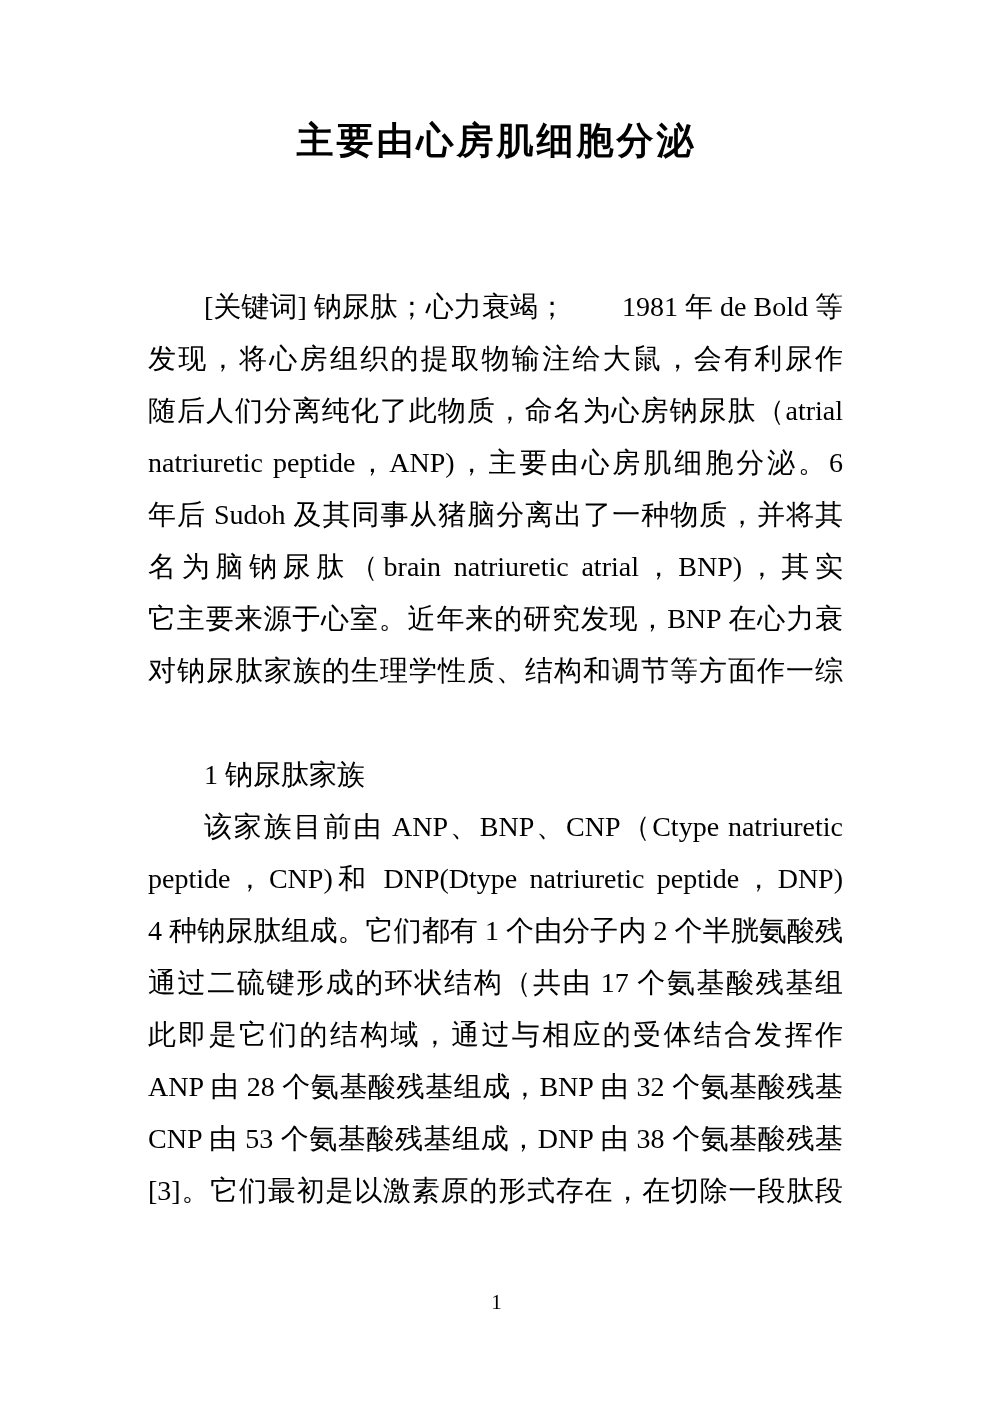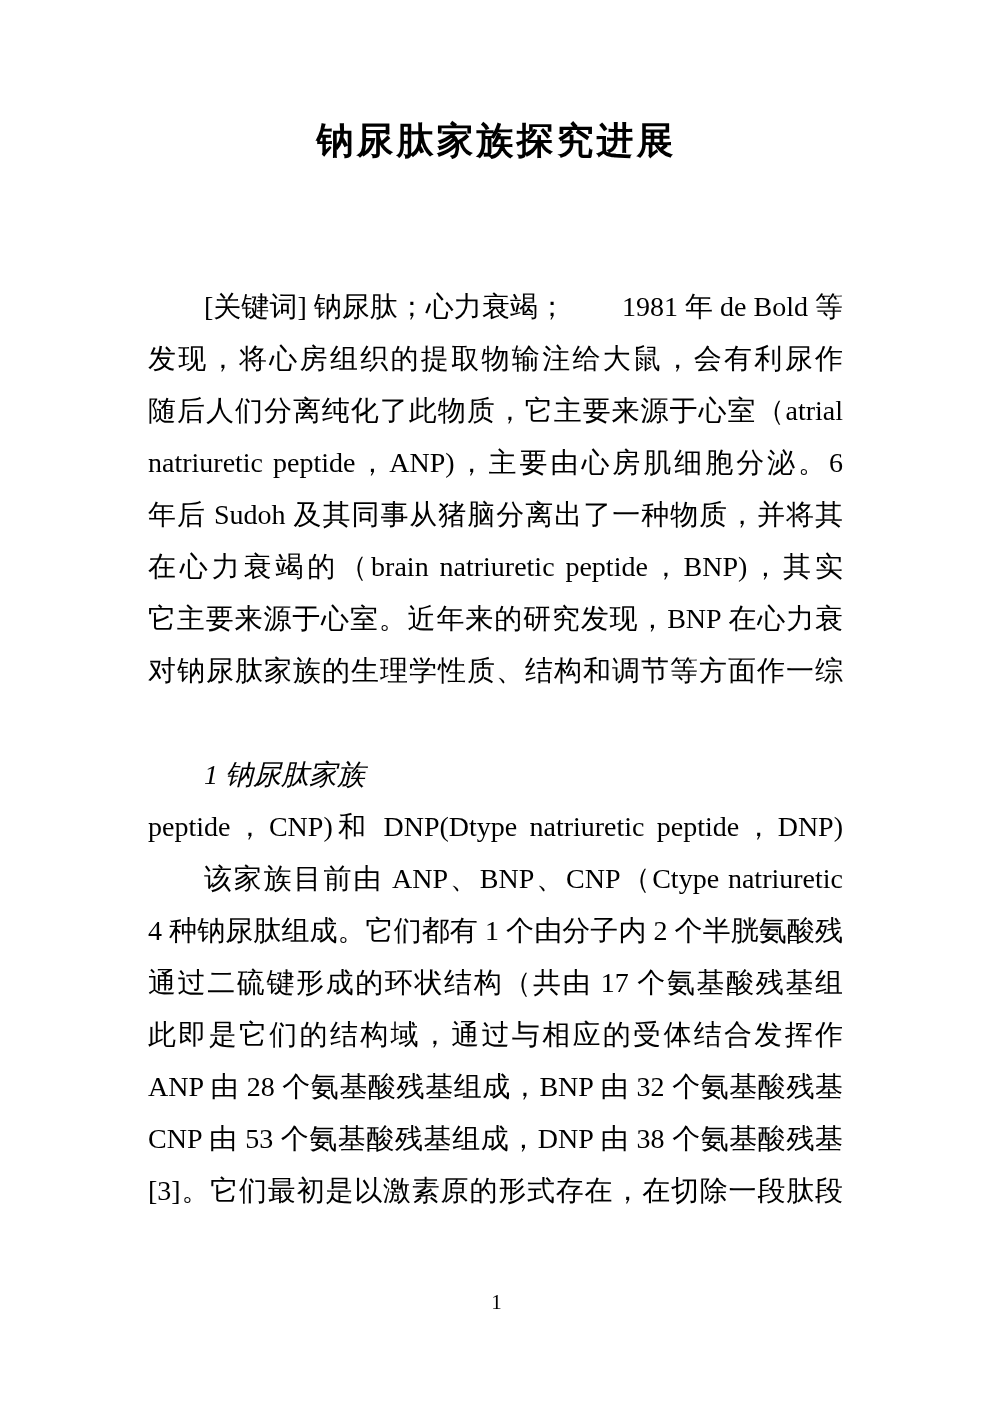--- a/index.html
+++ b/index.html
@@ -38,21 +38,20 @@
   .line {
     height: 52px;
     line-height: 52px;
     text-align: justify;
     text-align-last: justify;
     overflow: hidden;
   }
   .line.no-stretch {
     text-align: left;
     text-align-last: left;
-    font-style: italic;
   }
   .indent {
     text-indent: 56px;
   }
   .space-above {
     margin-top: 52px;
   }
   .page-number {
     position: absolute;
     top: 1290px;
@@ -60,34 +59,34 @@
     width: 100%;
     text-align: center;
     font-size: 21px;
   }
 </style>
 </head>
 <body>
 
 <div class="page">
 
-  <h1 class="title">钠尿肽家族探究进展</h1>
+  <h1 class="title">主要由心房肌细胞分泌</h1>
 
   <div class="body-text">
     <div class="line indent">[关键词] 钠尿肽；心力衰竭；　　1981 年 de Bold 等</div>
     <div class="line">发现，将心房组织的提取物输注给大鼠，会有利尿作用。</div>
-    <div class="line">随后人们分离纯化了此物质，它主要来源于心室（atrial</div>
+    <div class="line">随后人们分离纯化了此物质，命名为心房钠尿肽（atrial</div>
     <div class="line">natriuretic peptide，ANP)，主要由心房肌细胞分泌。6</div>
     <div class="line">年后 Sudoh 及其同事从猪脑分离出了一种物质，并将其命</div>
-    <div class="line">在心力衰竭的（brain natriuretic peptide，BNP)，其实</div>
+    <div class="line">名为脑钠尿肽（brain natriuretic atrial，BNP)，其实</div>
     <div class="line">它主要来源于心室。近年来的研究发现，BNP 在心力衰竭的</div>
     <div class="line">对钠尿肽家族的生理学性质、结构和调节等方面作一综述。</div>
     <div class="line no-stretch indent space-above">1 钠尿肽家族</div>
+    <div class="line indent">该家族目前由 ANP、BNP、CNP（Ctype natriuretic</div>
     <div class="line">peptide，CNP)和 DNP(Dtype natriuretic peptide，DNP)</div>
-    <div class="line indent">该家族目前由 ANP、BNP、CNP（Ctype natriuretic</div>
     <div class="line">4 种钠尿肽组成。它们都有 1 个由分子内 2 个半胱氨酸残基</div>
     <div class="line">通过二硫键形成的环状结构（共由 17 个氨基酸残基组成），</div>
     <div class="line">此即是它们的结构域，通过与相应的受体结合发挥作用。</div>
     <div class="line">ANP 由 28 个氨基酸残基组成，BNP 由 32 个氨基酸残基组成，</div>
     <div class="line">CNP 由 53 个氨基酸残基组成，DNP 由 38 个氨基酸残基组成</div>
     <div class="line">[3]。它们最初是以激素原的形式存在，在切除一段肽段</div>
   </div>
 
   <div class="page-number">1</div>
 

